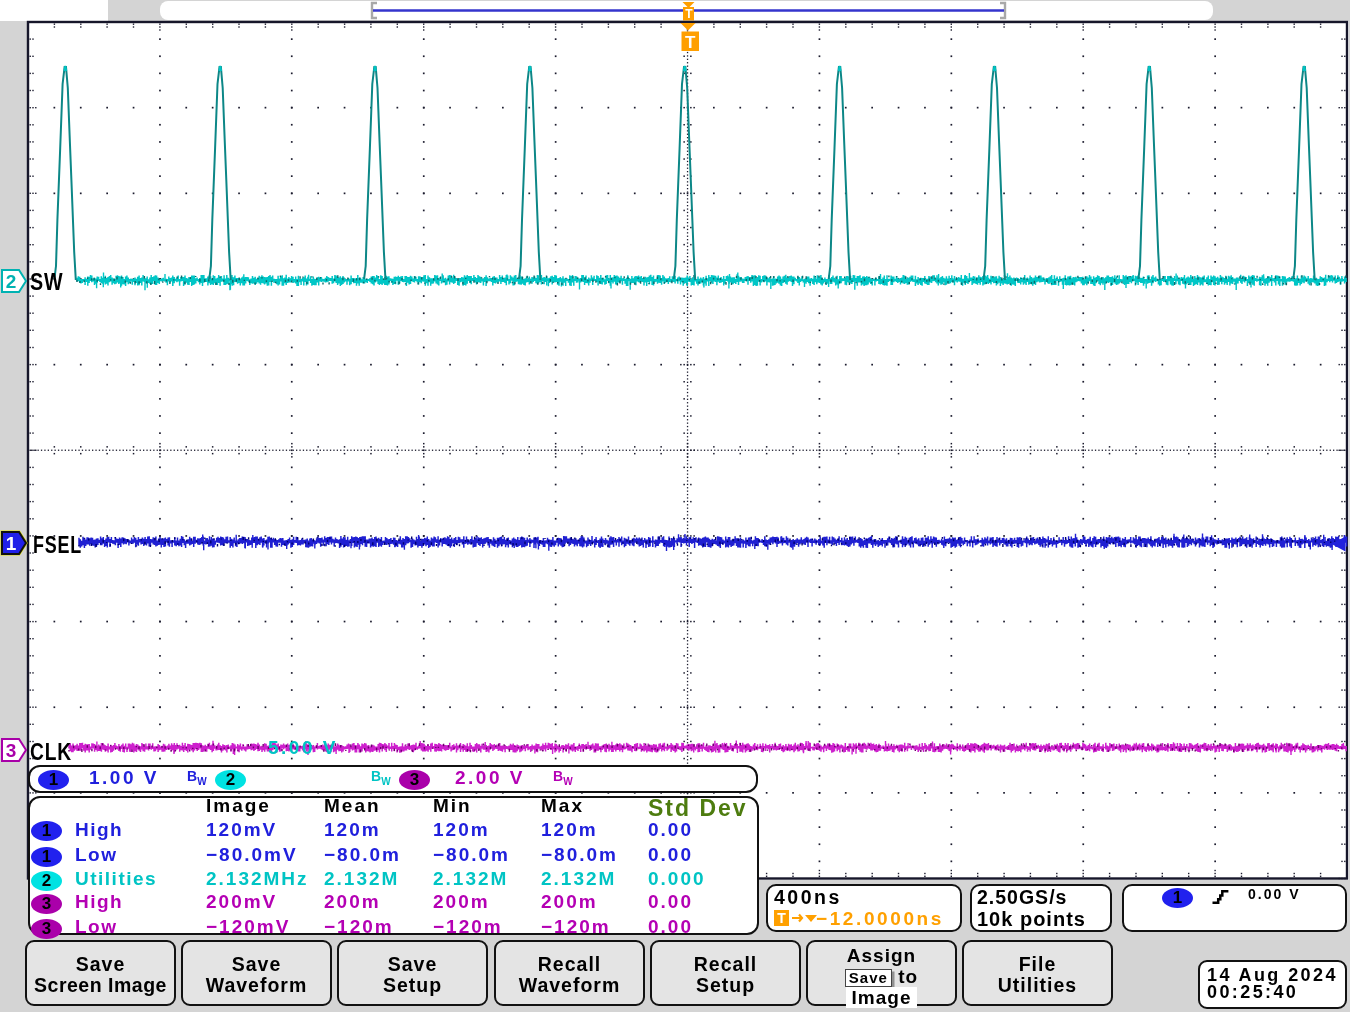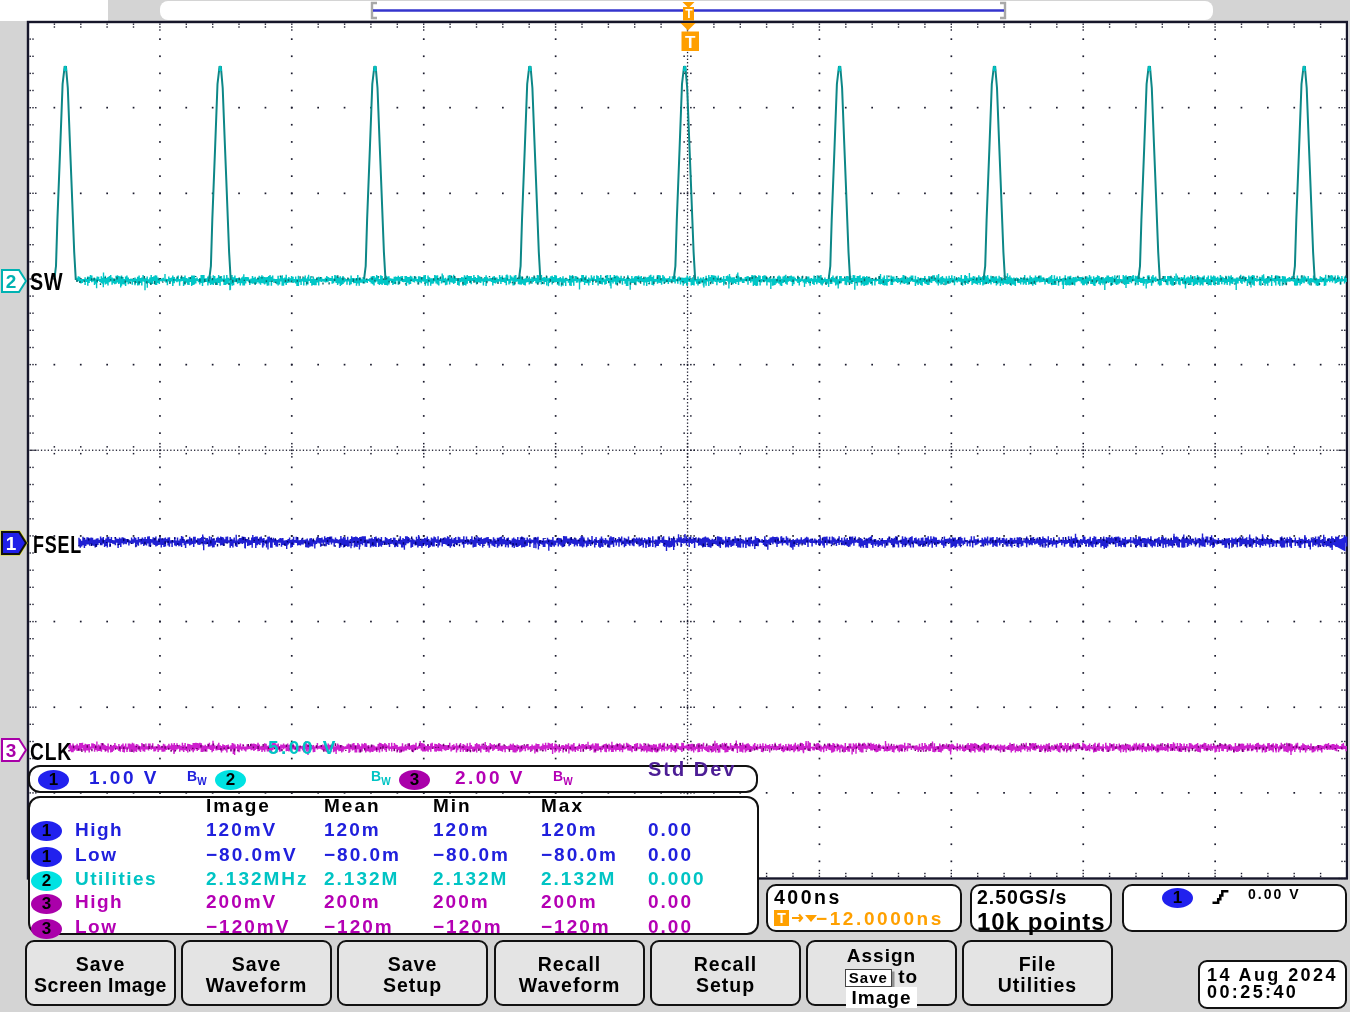--- a/index.html
+++ b/index.html
@@ -2217,21 +2217,21 @@
   <div class="abs bw" style="left:371px;top:768px;color:#00c4c4">B<sub>W</sub></div>
   <div class="ell" style="left:399px;top:770px;background:#aa00aa">3</div>
   <div class="abs" style="left:455px;top:767px;font-size:19px;letter-spacing:2.5px;color:#b400b4">2.00 V</div>
   <div class="abs bw" style="left:553px;top:768px;color:#b400b4">B<sub>W</sub></div>
 
   <div class="box" style="left:28px;top:796px;width:731px;height:139px;border-radius:12px"></div>
   <div class="abs" style="left:206px;top:795px;font-size:19px;letter-spacing:2px;color:#000">Image</div>
   <div class="abs" style="left:324px;top:795px;font-size:19px;letter-spacing:2px;color:#000">Mean</div>
   <div class="abs" style="left:433px;top:795px;font-size:19px;letter-spacing:2px;color:#000">Min</div>
   <div class="abs" style="left:541px;top:795px;font-size:19px;letter-spacing:2px;color:#000">Max</div>
-  <div class="abs" style="left:648px;top:758px;font-size:20px;letter-spacing:2px;color:#4c1d95">Std Dev</div>
+  <div class="abs" style="left:648px;top:795px;font-size:23px;letter-spacing:2px;color:#4d7c0f">Std Dev</div>
   <div class="ell" style="left:31px;top:821.2px;background:#2121ee;color:#000">1</div>
   <div class="abs" style="left:75px;top:818.7px;font-size:19px;letter-spacing:1.5px;color:#2020dd">High</div>
   <div class="abs" style="left:206px;top:818.7px;font-size:19px;letter-spacing:2px;color:#2020dd">120mV</div>
   <div class="abs" style="left:324px;top:818.7px;font-size:19px;letter-spacing:2px;color:#2020dd">120m</div>
   <div class="abs" style="left:433px;top:818.7px;font-size:19px;letter-spacing:2px;color:#2020dd">120m</div>
   <div class="abs" style="left:541px;top:818.7px;font-size:19px;letter-spacing:2px;color:#2020dd">120m</div>
   <div class="abs" style="left:648px;top:818.7px;font-size:19px;letter-spacing:2px;color:#2020dd">0.00</div>
   <div class="ell" style="left:31px;top:846.6px;background:#2121ee;color:#000">1</div>
   <div class="abs" style="left:75px;top:844.1px;font-size:19px;letter-spacing:1.5px;color:#2020dd">Low</div>
   <div class="abs" style="left:206px;top:844.1px;font-size:19px;letter-spacing:2px;color:#2020dd">−80.0mV</div>
@@ -2265,21 +2265,21 @@
   <div class="abs" style="left:774px;top:885.5px;font-size:19.5px;letter-spacing:2.5px;color:#000">400ns</div>
   <svg class="abs" style="left:773px;top:909px" width="46" height="18">
     <rect x="1" y="1" width="15" height="16" fill="#ffa000"></rect>
     <text x="8.5" y="14" font-size="14" font-weight="bold" fill="#fff" text-anchor="middle" font-family="Liberation Sans">T</text>
     <path d="M19,9 L29,9 M26,5.5 L29,9 L26,12.5" stroke="#ffa000" stroke-width="2.2" fill="none"></path>
     <path d="M32,6 L44,6 L38,13 Z" fill="#ffa000"></path>
   </svg>
   <div class="abs" style="left:816px;top:908px;font-size:19px;letter-spacing:2.6px;color:#ffa000">−12.0000ns</div>
   <div class="box" style="left:970px;top:884px;width:142px;height:48px"></div>
   <div class="abs" style="left:977px;top:885.5px;font-size:19.5px;letter-spacing:1px;color:#000">2.50GS/s</div>
-  <div class="abs" style="left:977px;top:908px;font-size:24px;letter-spacing:1px;color:#000">10k points</div>
+  <div class="abs" style="left:977px;top:908px;font-size:20px;letter-spacing:1px;color:#000">10k points</div>
   <div class="box" style="left:1122px;top:884px;width:225px;height:48px"></div>
   <div class="ell" style="left:1162px;top:888px;background:#2121ee;color:#000">1</div>
   <svg class="abs" style="left:1211px;top:888px" width="22" height="18">
     <path d="M1.5,14.8 L7.2,14.8 L7.2,11.3 L9.3,11.3 L9.3,7.4 L11.3,7.4 L11.3,3.3 L17.4,3.3" stroke="#000" stroke-width="2.5" fill="none"></path>
   </svg>
   <div class="abs" style="left:1248px;top:885.5px;font-size:14px;letter-spacing:2px;color:#000">0.00 V</div>
 
   <div class="btn" style="left:25px;top:940px">
       <span>Save</span>
       <span style="letter-spacing:0.5px">Screen Image</span>

